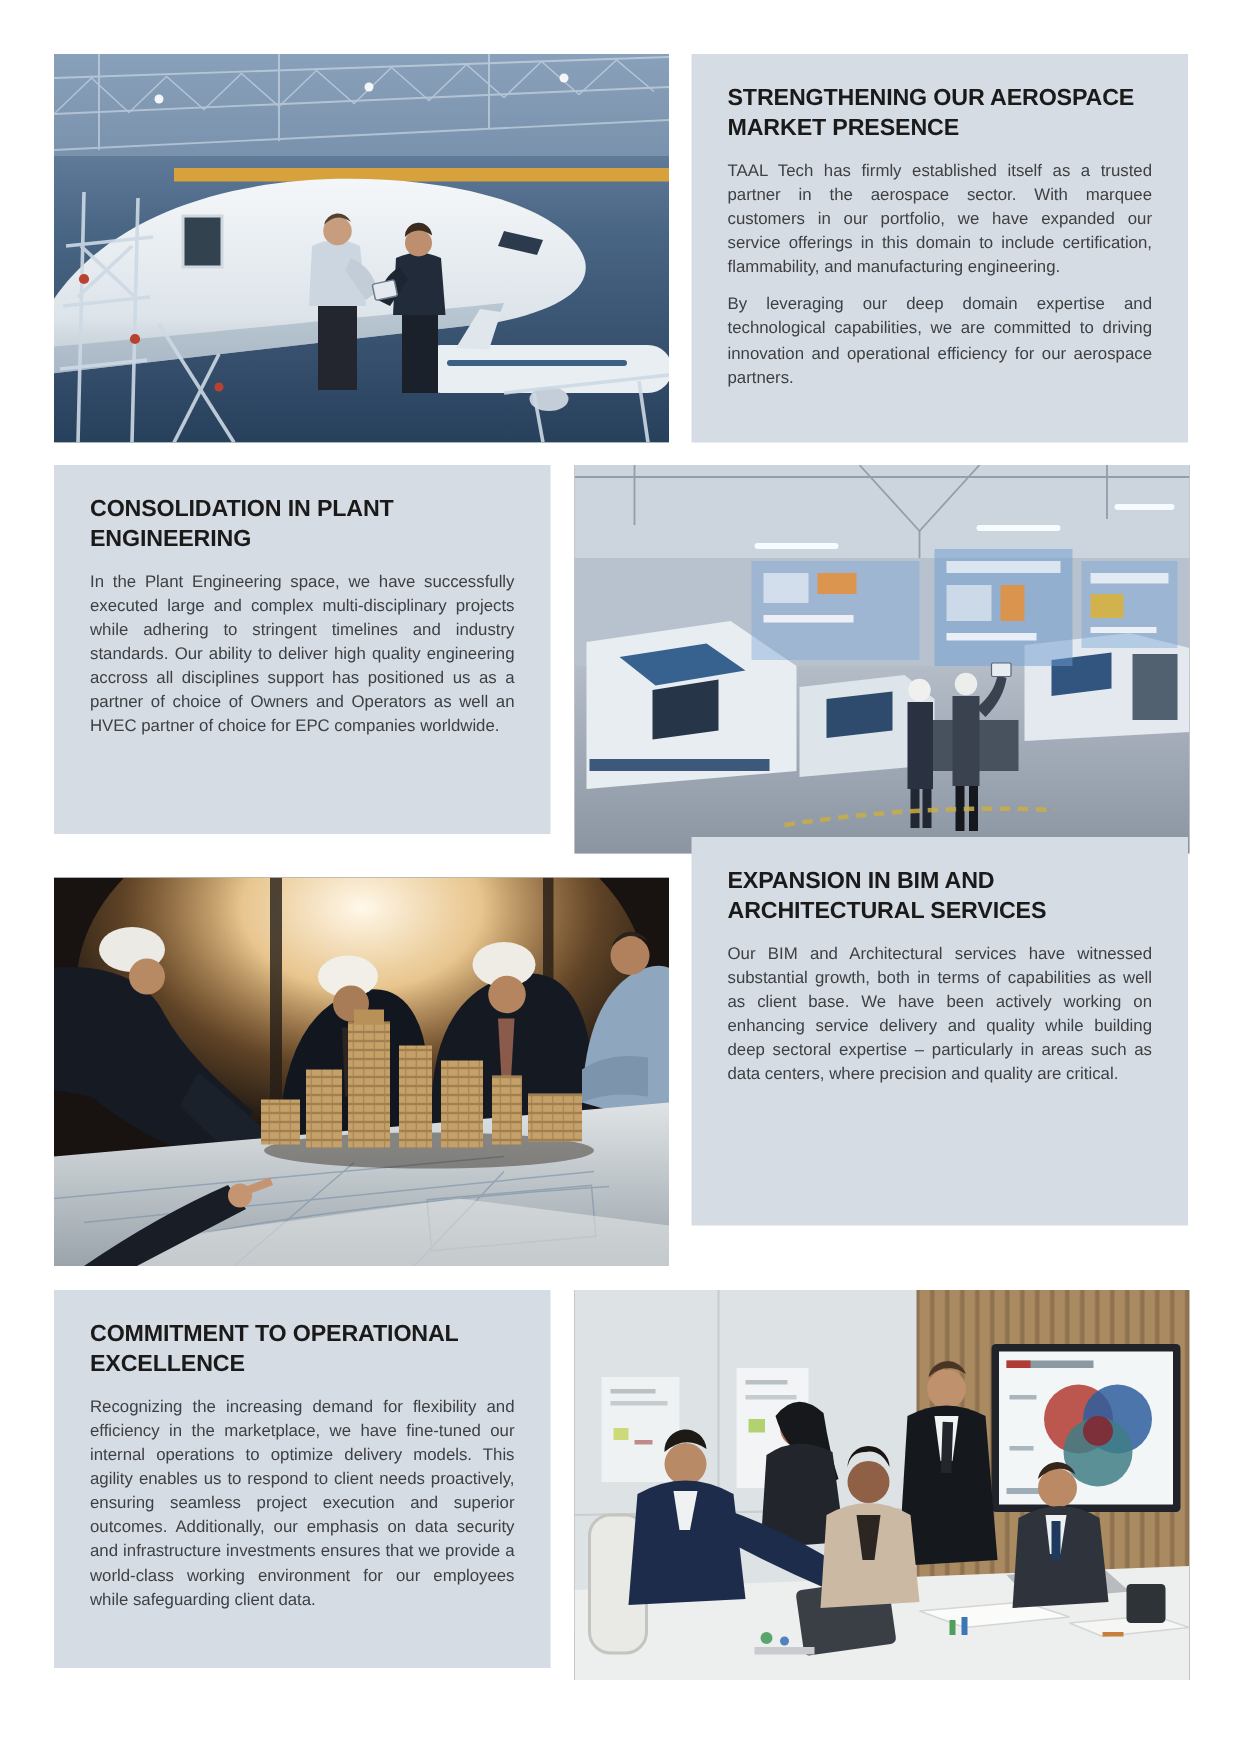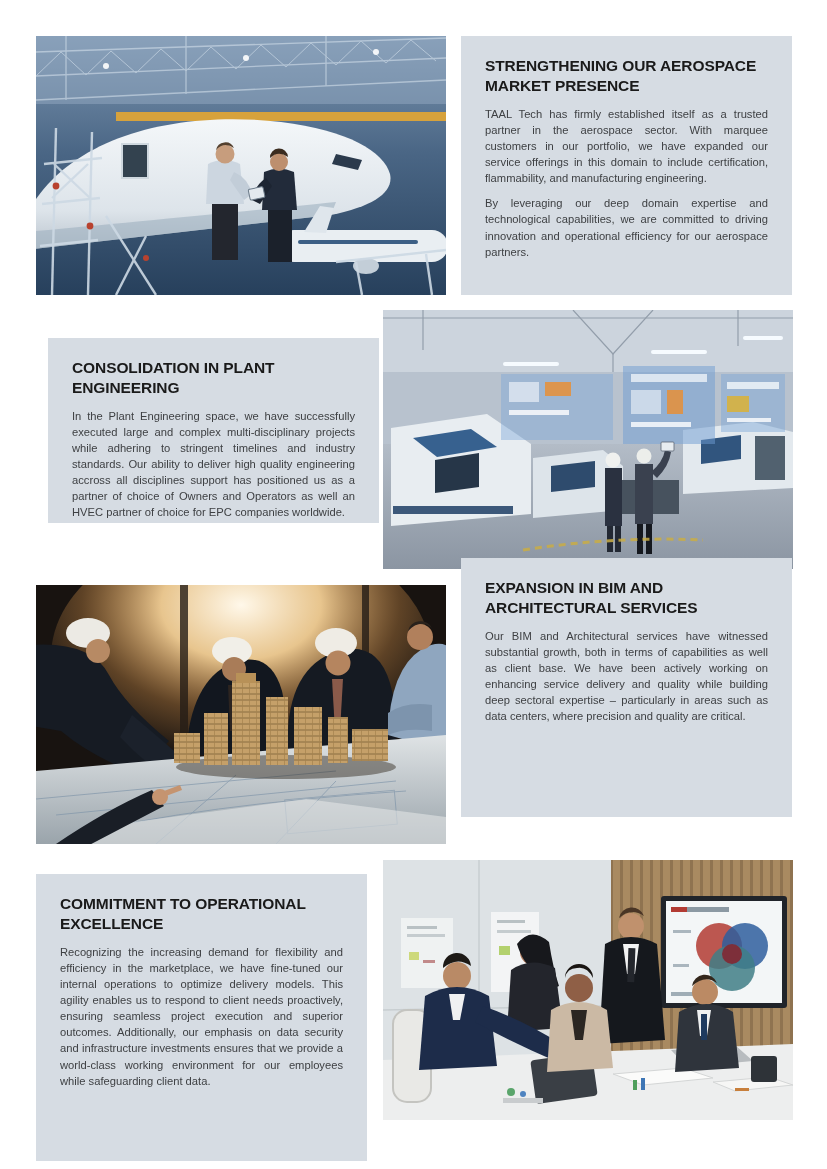--- a/index.html
+++ b/index.html
@@ -25,25 +25,25 @@
     margin:0 0 9px 0;
     font-size:11.2px;line-height:1.44;
     color:var(--body-color,#3e4043);
     text-align:justify;
   }
   .photo{background:#888;}
   .photo svg{display:block;width:100%;height:100%;}
   
   #s1-photo{left:36px;top:36px;width:410px;height:259px;}
   #s1-panel{left:461px;top:36px;width:331px;height:259px;}
-  #s2-panel{left:48px;top:310px;width:331px;height:185px;margin-top:28px;}
+  #s2-panel{left:36px;top:310px;width:331px;height:246px;}
   #s2-photo{left:383px;top:310px;width:410px;height:259px;}
   #s3-photo{left:36px;top:585px;width:410px;height:259px;}
   #s3-panel{left:461px;top:558px;width:331px;height:259px;}
-  #s4-panel{left:36px;top:860px;width:331px;height:287px;margin-top:14px;}
+  #s4-panel{left:36px;top:860px;width:331px;height:252px;}
   #s4-photo{left:383px;top:860px;width:410px;height:260px;}
 </style>
 </head>
 <body style="background: rgb(255, 255, 255);">
 
 <div class="page">
 
   <div class="cell photo" id="s1-photo" role="img" aria-label="Two engineers reviewing a tablet in front of a white aircraft fuselage inside an assembly hangar with scaffolding and a yellow crane beam">
     <svg viewBox="0 0 410 259" preserveAspectRatio="none" aria-hidden="true">
       <defs>

